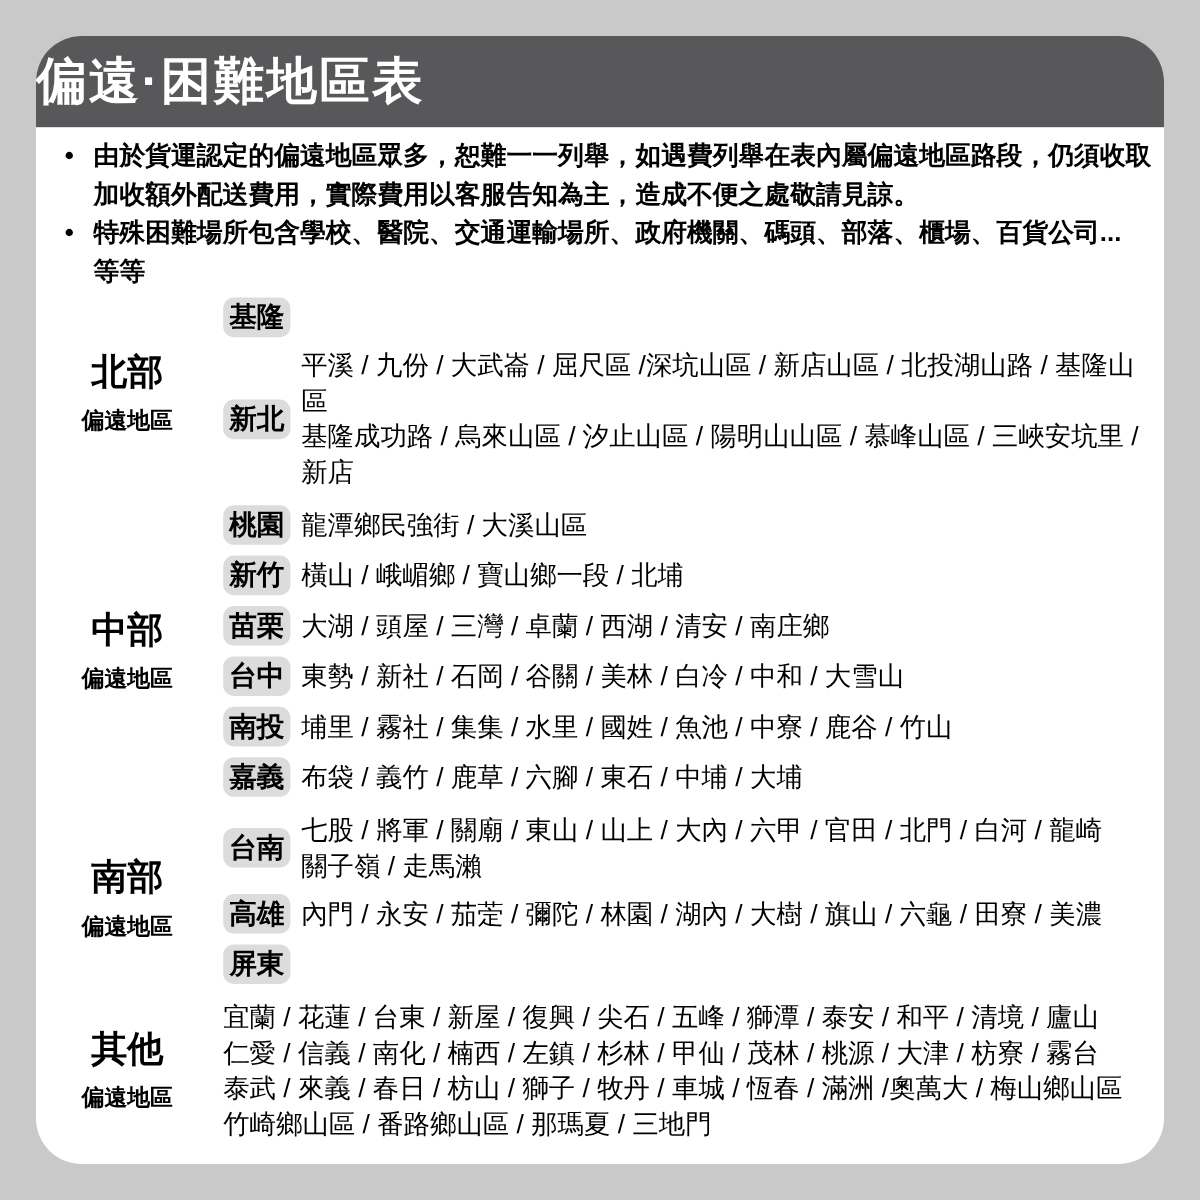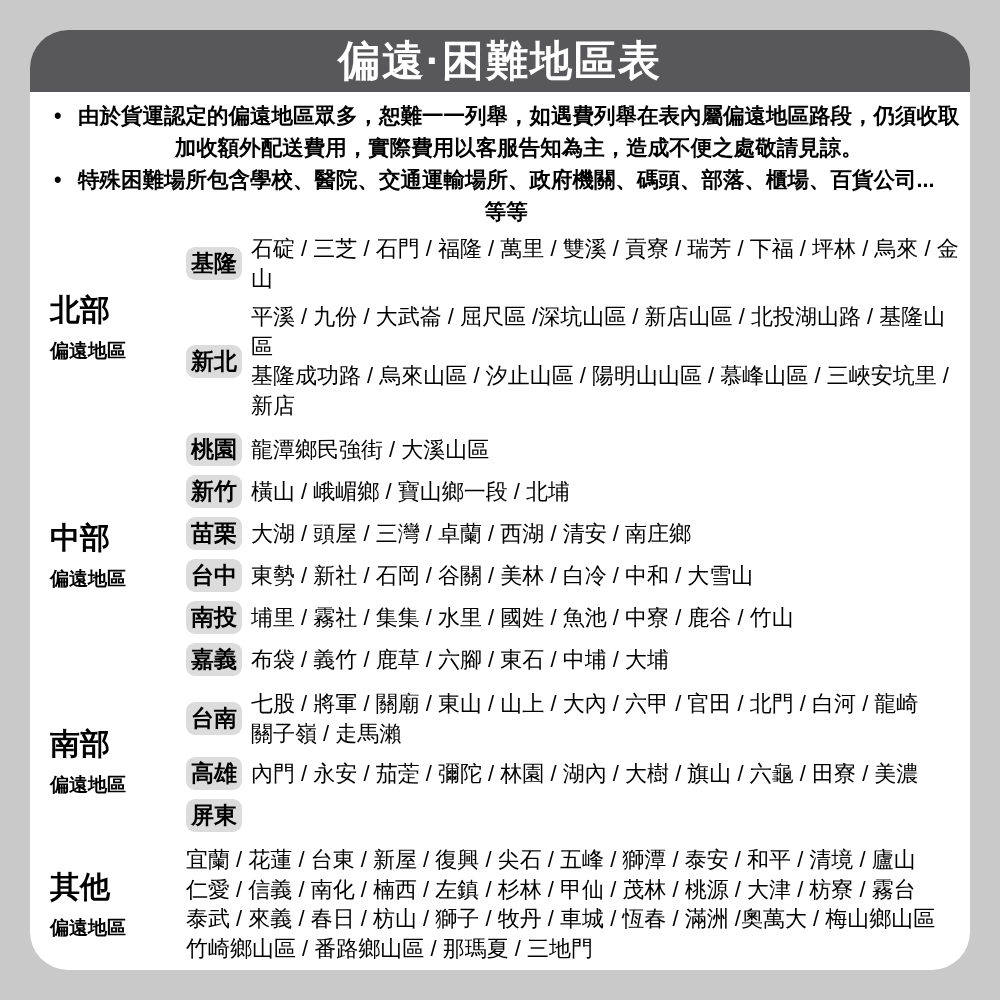--- a/index.html
+++ b/index.html
@@ -16,25 +16,24 @@
     left: 30px;
     top: 30px;
     width: 940px;
     height: 940px;
     background: #ffffff;
     border-radius: 38px;
     overflow: hidden;
     box-sizing: border-box;
   }
   .card-header {
-    height: 62px;
+    height: 76px;
     background: #58585a;
     display: flex;
     align-items: center;
-    justify-content: center;
   }
   .title {
     color: #ffffff;
     font-size: 42px;
     font-weight: bold;
     letter-spacing: 2px;
   }
   .notes {
     margin: 8px 4px 2px 24px;
   }
@@ -43,33 +42,33 @@
     font-weight: bold;
     font-size: 21.5px;
     line-height: 32px;
   }
   .note-bullet {
     width: 24px;
     flex: none;
   }
   .note-text {
     white-space: pre-wrap;
-    text-align: center;
   }
   .sections {
     margin: 6px 8px 0 20px;
   }
   .section {
     display: flex;
     align-items: center;
     margin-bottom: 13px;
   }
   .section-label {
     width: 112px;
     flex: none;
+    text-align: center;
   }
   .section-name {
     font-size: 30px;
     font-weight: bold;
     line-height: 36px;
   }
   .section-sub {
     font-size: 19px;
     font-weight: bold;
     line-height: 22px;
@@ -132,21 +131,20 @@
   <div class="sections">
 
     <div class="section">
       <div class="section-label">
         <div class="section-name">北部</div>
         <div class="section-sub">偏遠地區</div>
       </div>
       <div class="rows">
         <div class="row">
           <span class="badge">基隆</span>
-          <span class="areas">石碇 / 三芝 / 石門 / 福隆 / 萬里 / 雙溪 / 貢寮 / 瑞芳 / 下福 / 坪林 / 烏來 / 金山</span>
         </div>
         <div class="row">
           <span class="badge">新北</span>
           <span class="areas">平溪 / 九份 / 大武崙 / 屈尺區 /深坑山區 / 新店山區 / 北投湖山路 / 基隆山區
 基隆成功路 / 烏來山區 / 汐止山區 / 陽明山山區 / 慕峰山區 / 三峽安坑里 / 新店</span>
         </div>
       </div>
     </div>
 
     <div class="section">

